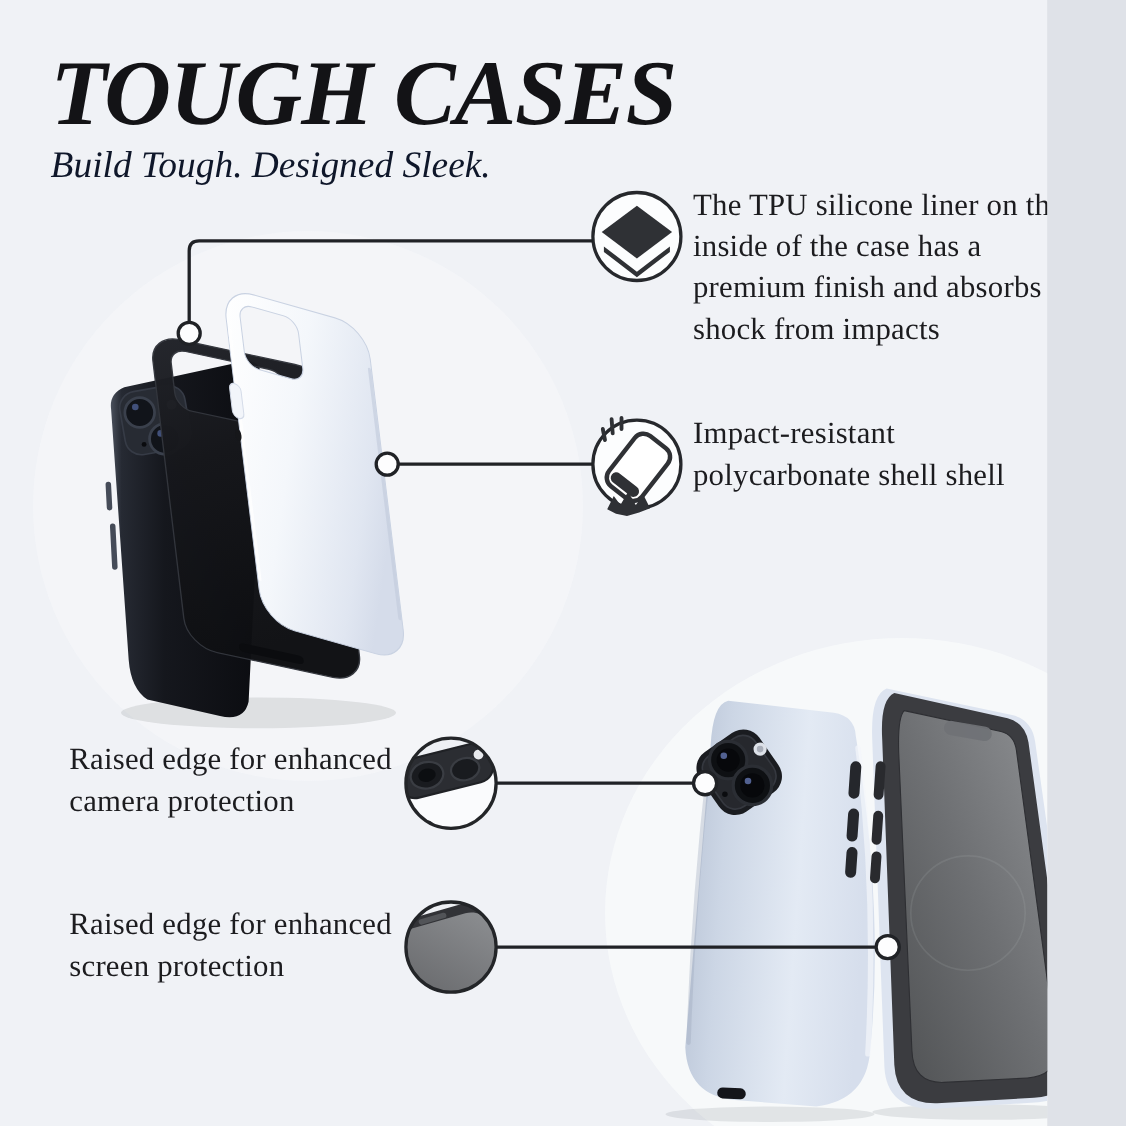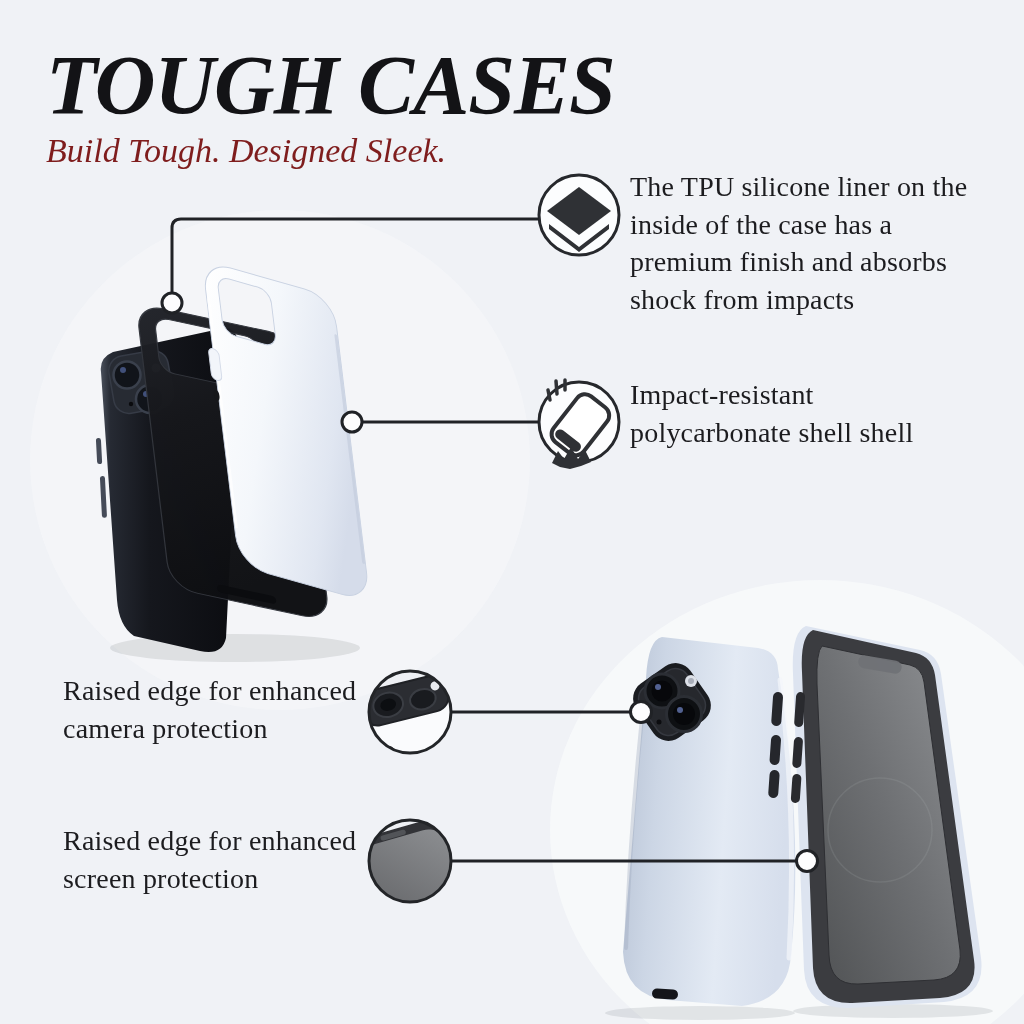--- a/index.html
+++ b/index.html
@@ -1,28 +1,28 @@
 <!DOCTYPE html>
 <html><head>
 <meta charset="utf-8">
 <style>
   html,body{margin:0;padding:0;background:#dfe2e8;}
   .canvas{
-    position:relative;width:1024px;height:1024px;overflow:hidden;
+    position:relative;width:952px;height:1024px;overflow:hidden;
     background:#f0f2f6;
     font-family:"Liberation Serif", "DejaVu Serif", serif;
   }
   .page-title{
     position:absolute;left:46px;top:44px;
     font-size:84px;line-height:1;font-weight:bold;font-style:italic;
     letter-spacing:-1px;color:#131316;white-space:nowrap;
   }
   .page-subtitle{
     position:absolute;left:46px;top:132px;
-    font-size:34px;line-height:1.1;font-style:italic;color:#7f1d1d;white-space:nowrap;
+    font-size:34px;line-height:1.1;font-style:italic;color:#0f172a;white-space:nowrap;
   }
   .callout-text{
     position:absolute;font-size:28px;line-height:37.5px;color:#1c1c1f;
     white-space:pre-line;letter-spacing:.2px;
   }
   .c1{left:630px;top:168px;width:390px;}
   .c2{left:630px;top:376px;width:390px;}
   .c3{left:63px;top:672px;width:400px;}
   .c4{left:63px;top:822px;width:400px;}
   svg{position:absolute;left:0;top:0;}

